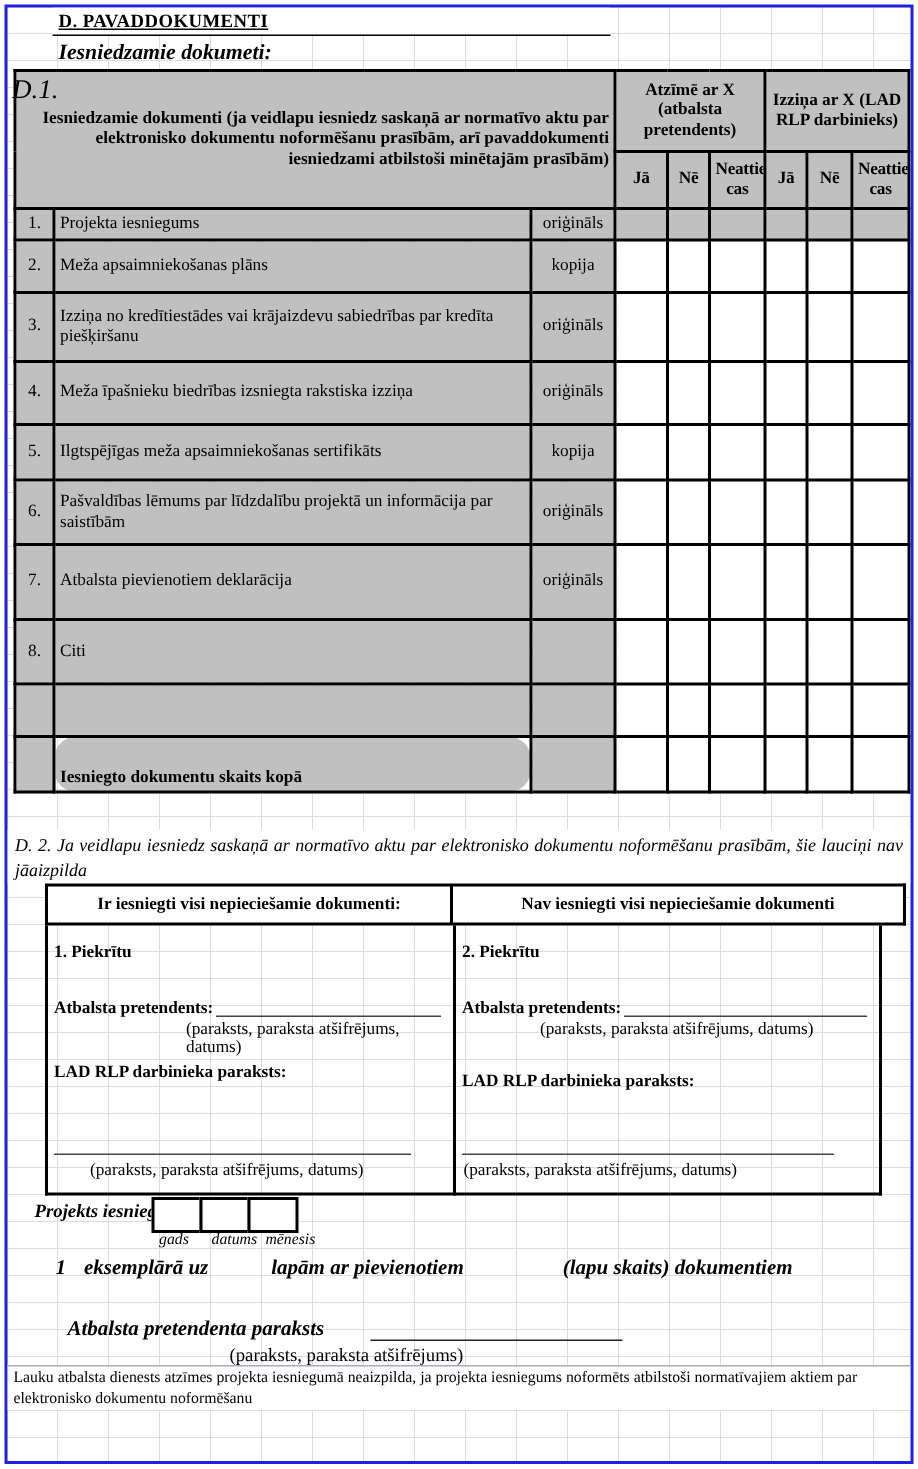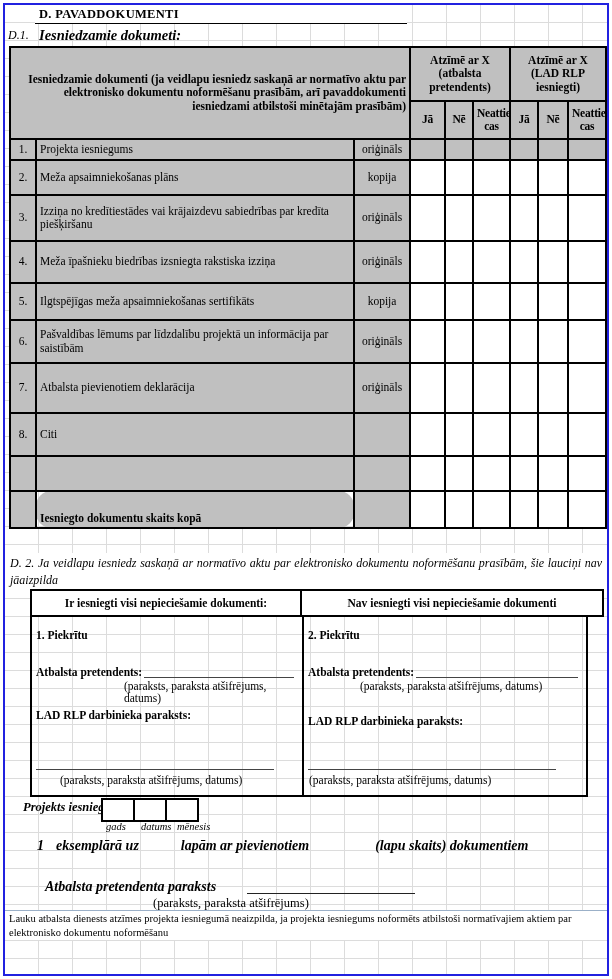--- a/index.html
+++ b/index.html
@@ -5,23 +5,23 @@
   html,body{margin:0;padding:0;background:#fff;}
   body{width:612px;height:979px;position:relative;font-family:"Liberation Serif","DejaVu Serif",serif;color:#000;}
   .page{position:absolute;left:3px;top:3px;width:606px;height:973px;box-sizing:border-box;
         border:2px solid #2121e0;overflow:hidden;background:#fff;
         background-image:
           repeating-linear-gradient(to right, transparent 0 33px, #dcdcdc 33px 34px),
           repeating-linear-gradient(to bottom, transparent 0 17px, #dcdcdc 17px 18px);}
   
   .title-row{height:19px;margin-left:30px;width:372px;border-bottom:1px solid #000;background:#fff;
              font-weight:bold;font-size:12.5px;line-height:18px;padding-left:4px;box-sizing:border-box;}
-  .title-row span{letter-spacing:.3px;}
+  .title-row span{text-decoration:underline;letter-spacing:.3px;}
   .d1-row{height:22px;position:relative;background:transparent;font-size:14.5px;line-height:22px;}
-  .d1-num{position:absolute;left:3px;font-style:italic;font-size:12px;}
+  .d1-num{position:absolute;left:3px;font-style:italic;font-size:18px;margin-top:24px;}
   .d1-title{position:absolute;left:34px;font-style:italic;font-weight:bold;}
   
   table.main{border-collapse:collapse;margin-left:4px;table-layout:fixed;width:596px;}
   table.main th,table.main td{border:2px solid #000;padding:1px 3px;box-sizing:border-box;
       font-size:11.5px;line-height:13.5px;overflow:hidden;}
   th.hdesc{background:#c0c0c0;font-weight:bold;text-align:right;padding:4px 14px;}
   th.group{background:#c0c0c0;font-weight:bold;text-align:center;font-size:11.5px;height:54px;padding:2px 4px;}
   th.sub{background:#c0c0c0;font-weight:bold;text-align:center;font-size:10.5px;height:38px;letter-spacing:-.2px;padding:1px 1px;}
   td.num{background:#c0c0c0;text-align:center;}
   td.desc{background:#c0c0c0;text-align:left;padding-left:5px;}
@@ -103,21 +103,21 @@
         <col style="width:28px">
         <col style="width:37px">
       <col style="width:28px">
         <col style="width:30px">
         <col style="width:38px">
     </colgroup>
     <thead>
       <tr>
         <th class="hdesc" colspan="3" rowspan="2">Iesniedzamie dokumenti (ja veidlapu iesniedz saskaņā ar normatīvo aktu par elektronisko dokumentu noformēšanu prasībām, arī pavaddokumenti iesniedzami atbilstoši minētajām prasībām)</th>
         <th class="group" colspan="3">Atzīmē ar X (atbalsta pretendents)</th>
-        <th class="group" colspan="3">Atzīmē ar X (LAD RLP iesniegti)</th>
+        <th class="group" colspan="3">Izziņa ar X (LAD RLP darbinieks)</th>
       </tr>
       <tr>
         <th class="sub">Jā</th>
         <th class="sub">Nē</th>
         <th class="sub">Neattie-cas</th>
         <th class="sub">Jā</th>
         <th class="sub">Nē</th>
         <th class="sub">Neattie-cas</th>
       </tr>
     </thead>

